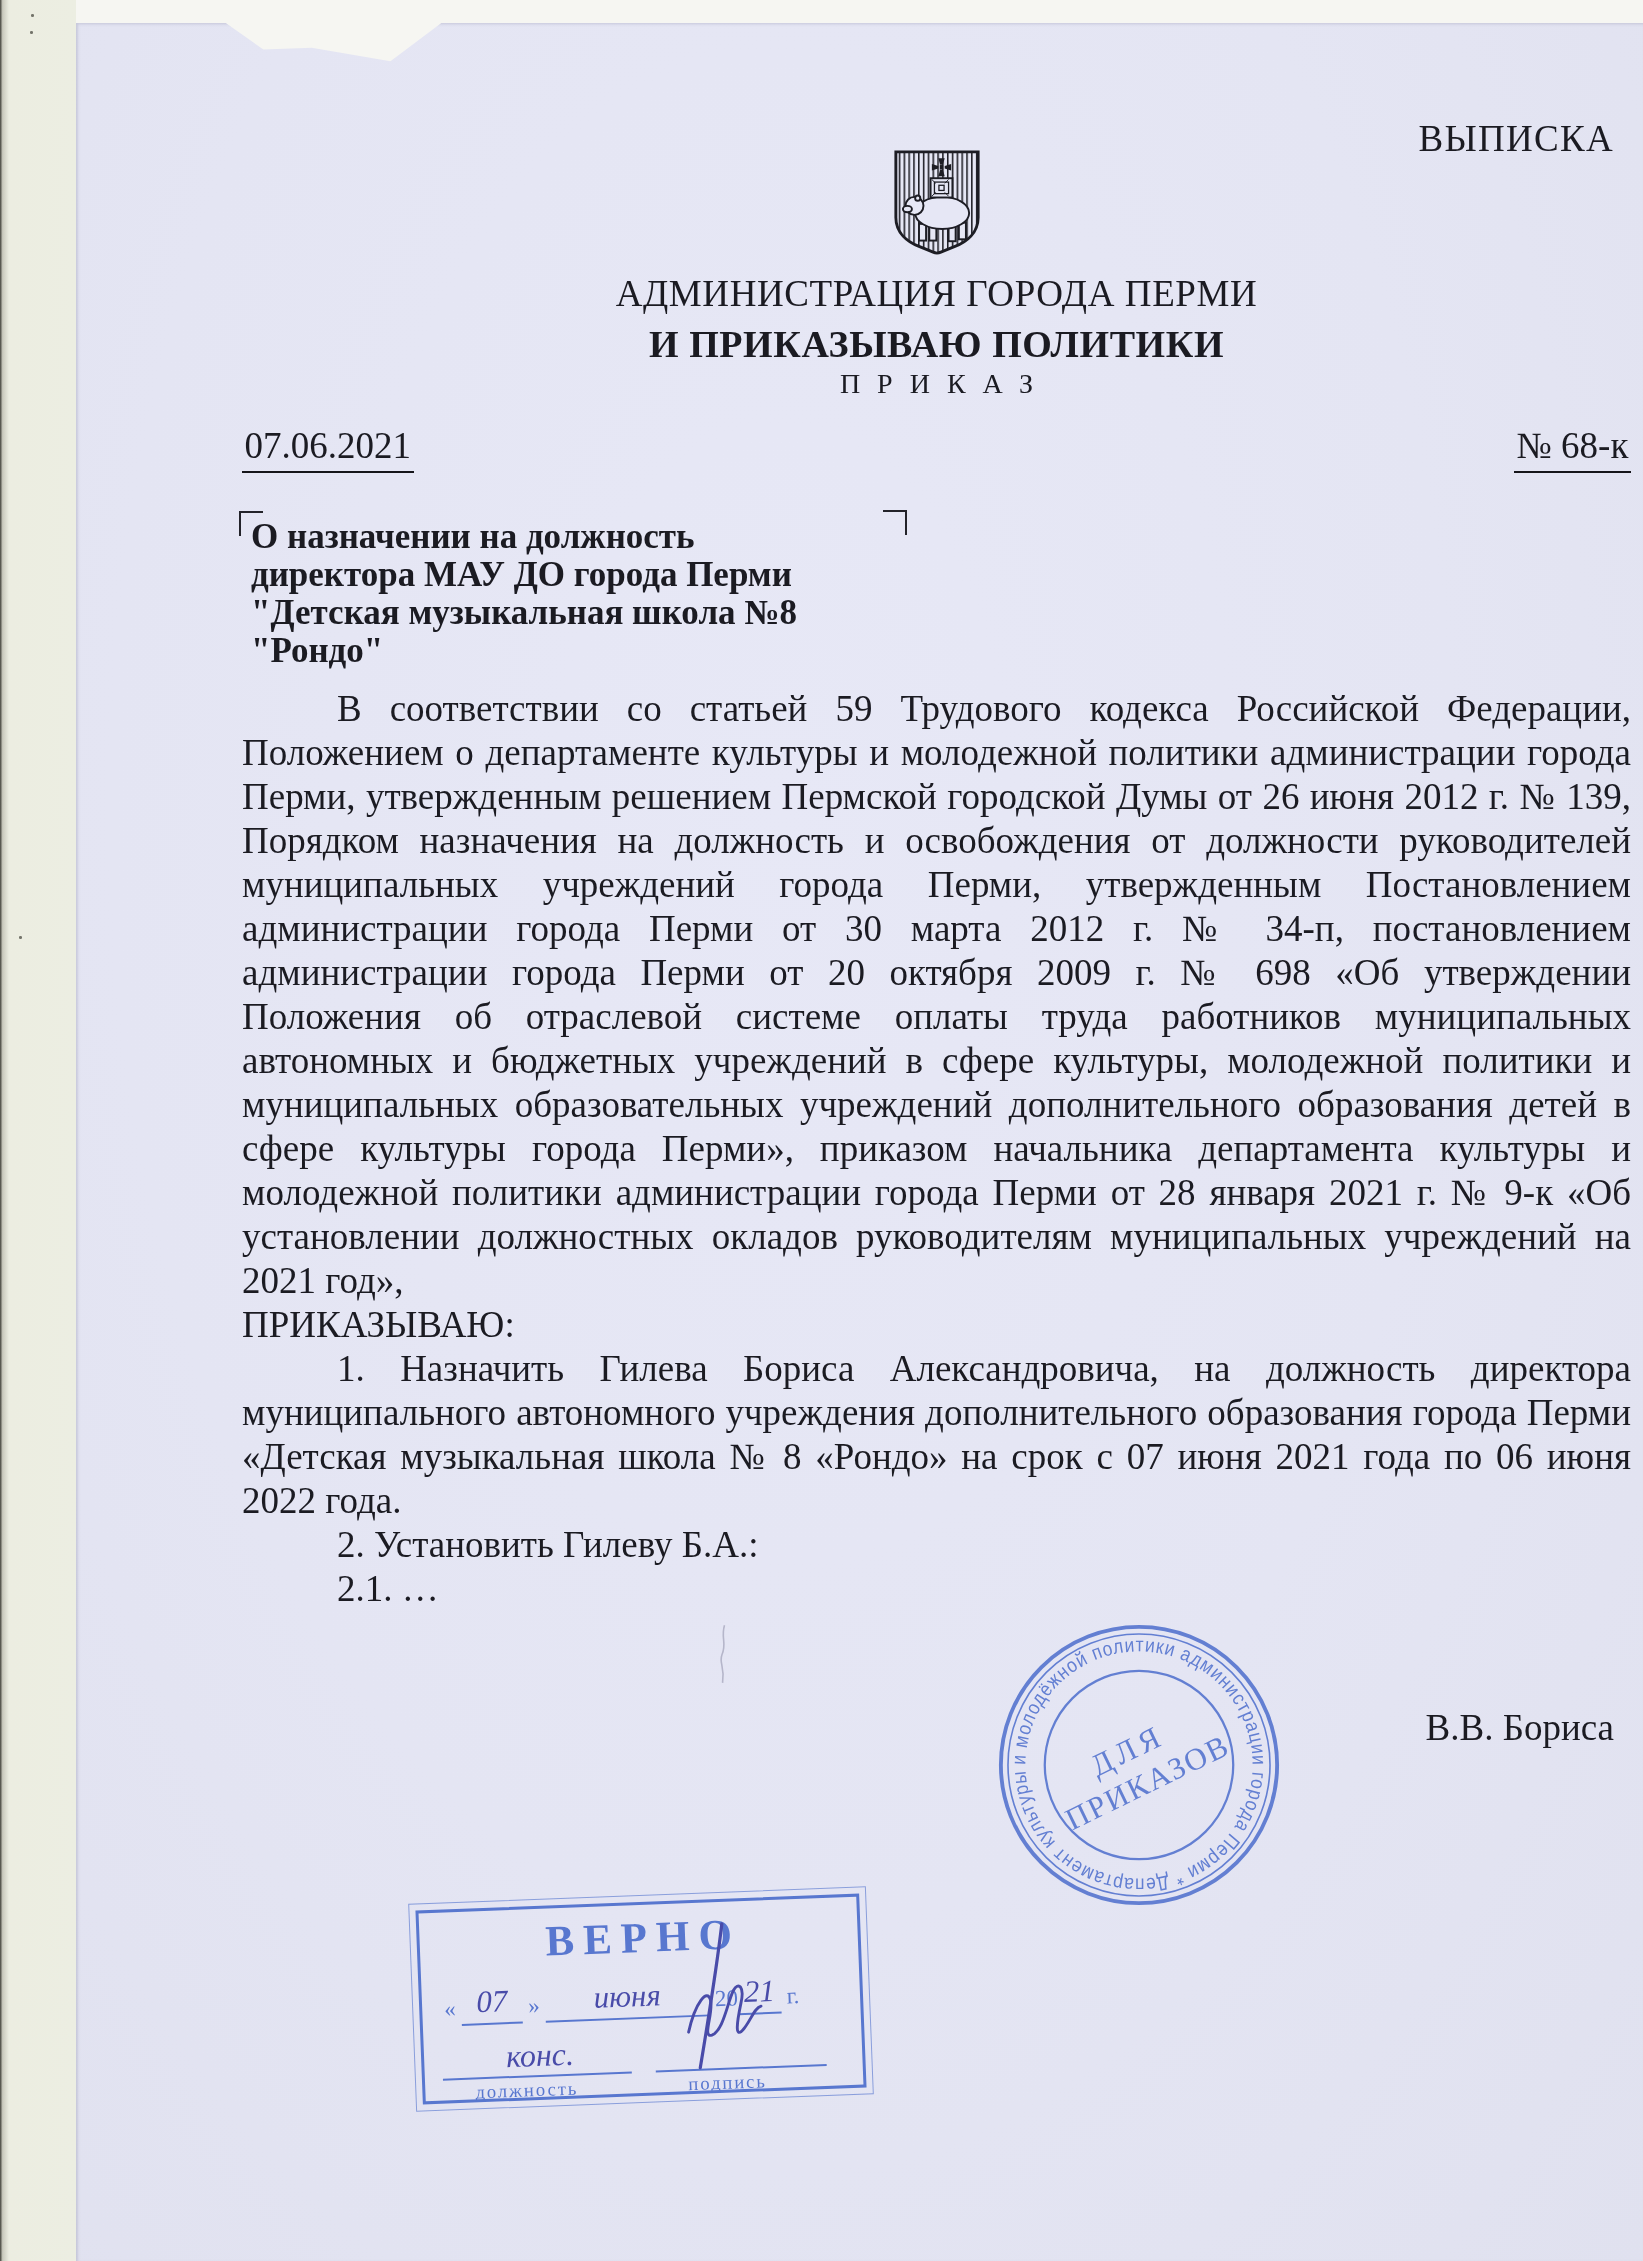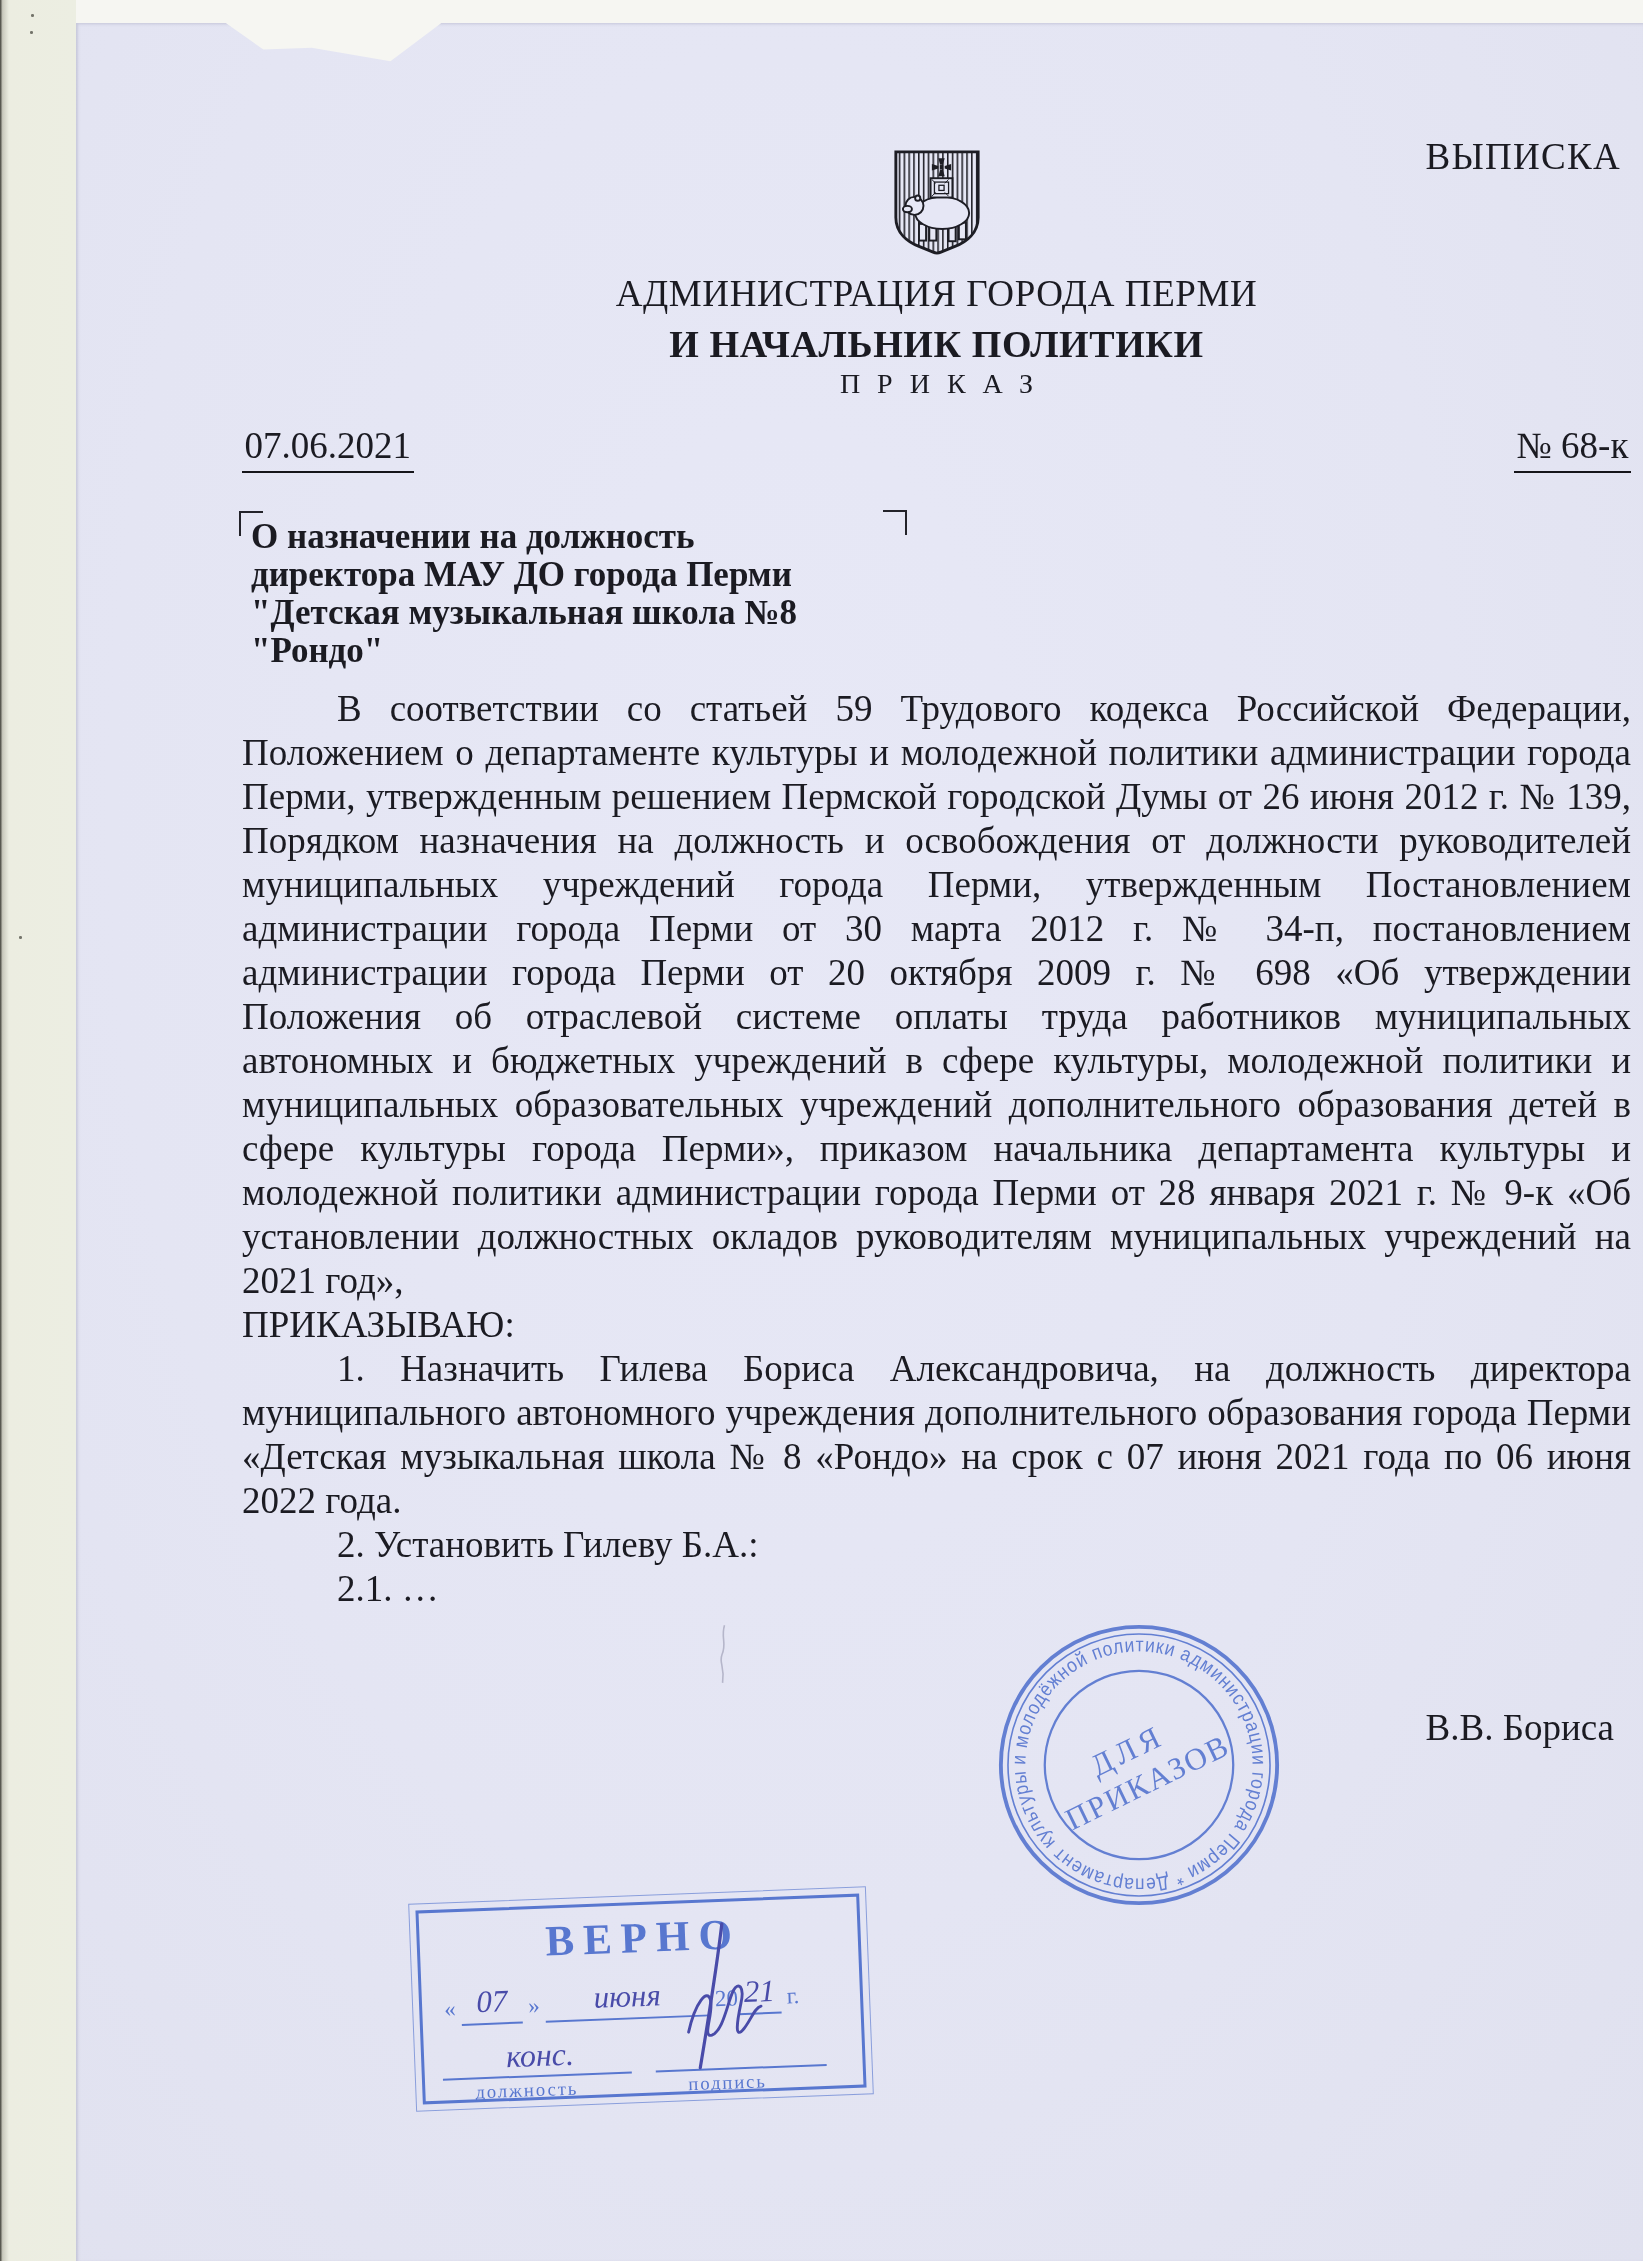--- a/index.html
+++ b/index.html
@@ -9,21 +9,21 @@
   #bed-strip{position:absolute;left:0;top:0;width:76px;height:2261px;
              background:linear-gradient(90deg,#3f3f38 0,#c9c9bd 2.6px,#ecede1 9px,#eceee2 100%);}
   .speck{position:absolute;width:2.6px;height:2.6px;border-radius:50%;background:#55554c;opacity:.8;}
   
   #paper{position:absolute;left:76px;top:23px;right:0;bottom:0;
          background:radial-gradient(ellipse at 45% 35%, #e7e8f6 0%, #e4e5f3 55%, #e0e1ef 100%);
          box-shadow:inset 1.9px 1.3px 2.6px rgba(120,120,150,.25);}
   #top-notch{position:absolute;left:148px;top:-1.3px;width:219px;height:45px;background:#f6f6f2;
              clip-path:polygon(0 0,100% 0,76% 88%,40% 58%,18% 62%);}
   
-  .vypiska{position:absolute;top:94px;right:22px;font-size:37px;letter-spacing:1.3px;margin-top:18px;}
+  .vypiska{position:absolute;top:94px;right:29px;font-size:37px;letter-spacing:1.3px;}
   #content{position:relative;padding:0 12px 0 166px;}
   .center{text-align:center;}
   .emblem-wrap{margin-top:125px;text-align:center;}
   .org-line1{margin-top:14px;font-size:37px;letter-spacing:0.6px;}
   .org-line2{margin-top:9px;font-size:38px;font-weight:bold;line-height:41px;letter-spacing:0.6px;}
   .doc-type{margin-top:3px;font-size:28px;letter-spacing:17px;text-indent:17px;}
   .meta-row{margin-top:23px;display:flex;justify-content:space-between;align-items:flex-end;
             font-size:37px;line-height:45px;}
   .meta-row .u{border-bottom:2.6px solid #15151a;padding:0 2.6px 2.6px 2.6px;}
   
@@ -114,21 +114,21 @@
             <path d="M72,44 h10 l-3,-10 h-4 z"></path>
             <path d="M62,25 v10 l10,-3 v-4 z"></path>
             <path d="M92,25 v10 l-10,-3 v-4 z"></path>
             <rect x="74.5" y="26.5" width="5" height="7"></rect>
           </g>
         </svg>
       </div>
 
       <div class="org-line1 center">АДМИНИСТРАЦИЯ ГОРОДА ПЕРМИ</div>
       <div class="org-line2 center">
-        <div>И НАЧАЛЬНИК ПОЛИТИКИ</div>
+        <div>И ПРИКАЗЫВАЮ ПОЛИТИКИ</div>
       </div>
       <div class="doc-type center">ПРИКАЗ</div>
 
       <div class="meta-row">
         <span class="u">07.06.2021</span>
         <span class="u">№ 68-к</span>
       </div>
 
       <div class="subject">
         <span class="corner tl"></span>

